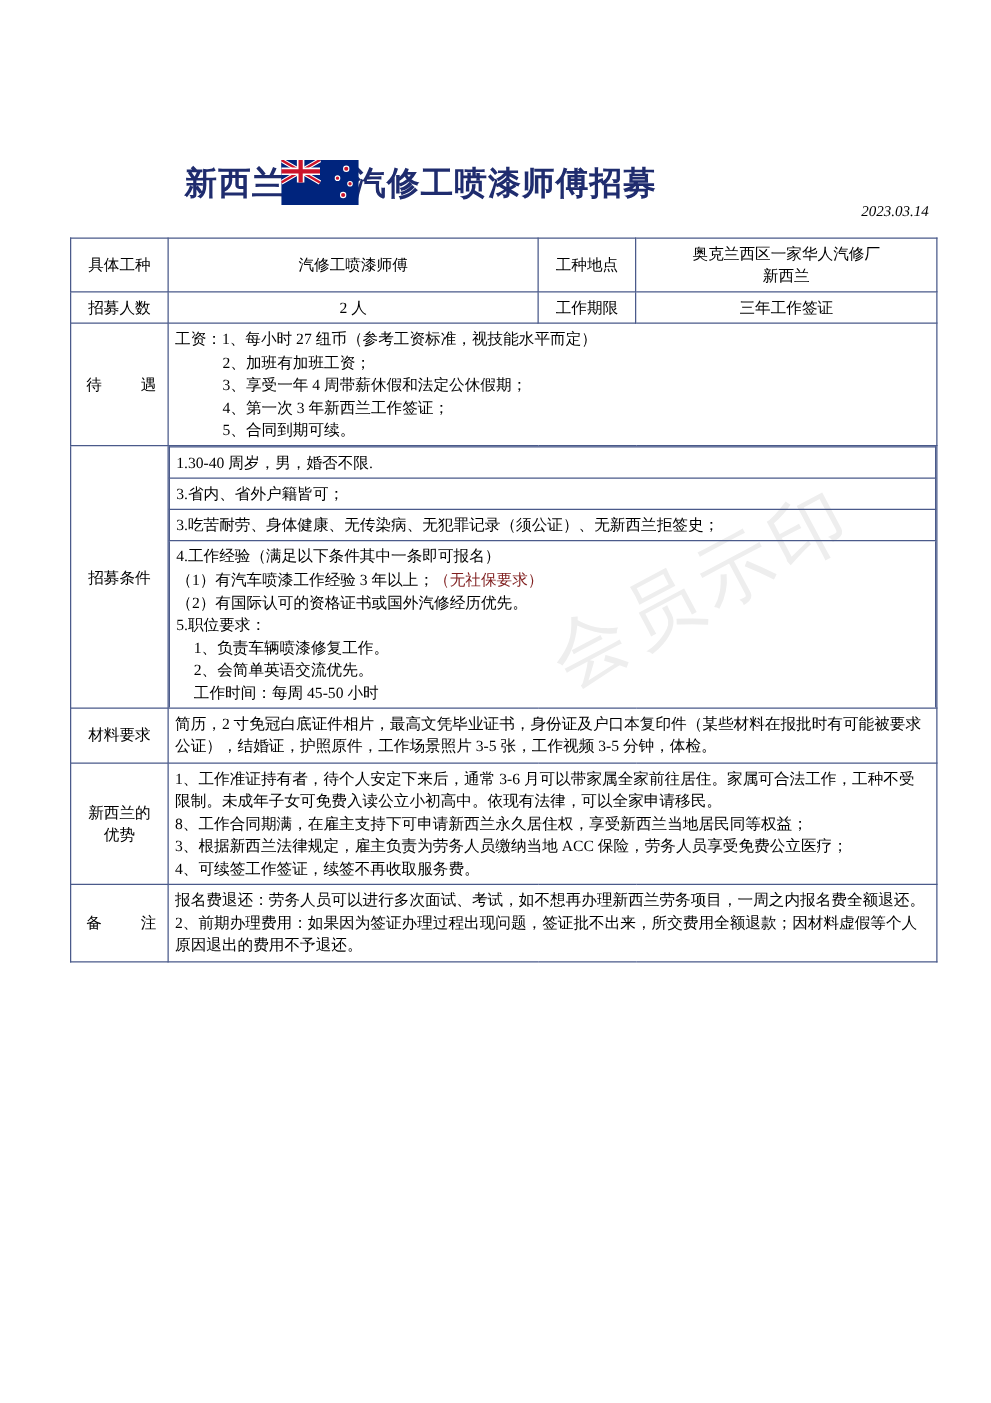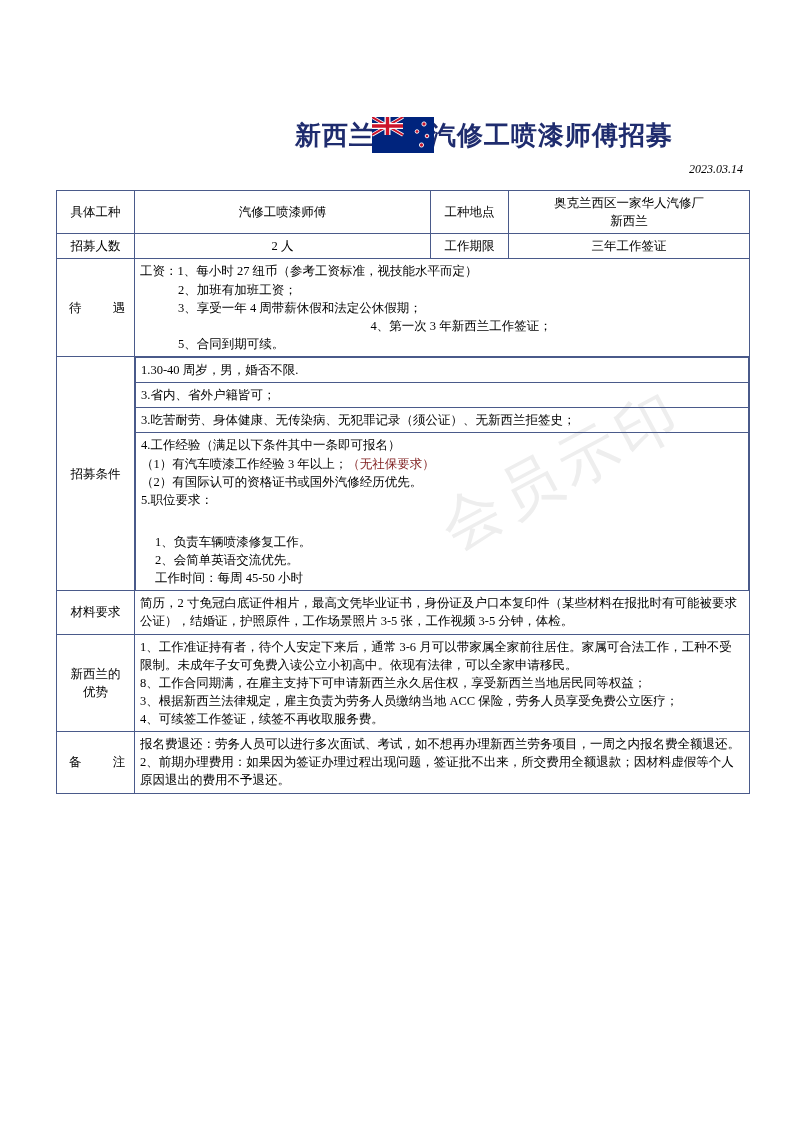--- a/index.html
+++ b/index.html
@@ -30,23 +30,23 @@
     transform: rotate(-28deg);
     font-family: "Liberation Serif", serif;
     letter-spacing: 6px;
     white-space: nowrap;
     pointer-events: none;
     z-index: 0;
   }
   .title-row {
     position: absolute;
     left: 0;
-    top: 117px;
+    top: 128px;
     width: 673px;
-    text-align: right;
+    text-align: center;
     z-index: 2;
   }
   .title-text {
     display: inline-block;
     font-size: 26px;
     font-weight: bold;
     font-family: "Liberation Serif", serif;
     color: #1f2c6e;
     letter-spacing: 1px;
     vertical-align: middle;
@@ -177,21 +177,21 @@
         <td class="lbl">工作期限</td>
         <td class="ctr">三年工作签证</td>
       </tr>
 
       <tr>
         <td class="lbl"><span class="spread2">待 遇</span></td>
         <td class="body" colspan="3">
           <div>工资：1、每小时 27 纽币（参考工资标准，视技能水平而定）</div>
           <div style="padding-left:38px;">2、加班有加班工资；</div>
           <div style="padding-left:38px;">3、享受一年 4 周带薪休假和法定公休假期；</div>
-          <div style="padding-left:38px;text-align:center;">4、第一次 3 年新西兰工作签证；</div>
+          <div style="padding-left:38px;">4、第一次 3 年新西兰工作签证；</div>
           <div style="padding-left:38px;">5、合同到期可续。</div>
         </td>
       </tr>
 
       <tr>
         <td class="lbl">招募条件</td>
         <td colspan="3" class="nest">
           <table class="inner">
             <tbody>
               <tr>
@@ -202,21 +202,21 @@
               </tr>
               <tr>
                 <td>3.吃苦耐劳、身体健康、无传染病、无犯罪记录（须公证）、无新西兰拒签史；</td>
               </tr>
               <tr>
                 <td>
                   <div>4.工作经验（满足以下条件其中一条即可报名）</div>
                   <div class="nowrapline"><span>（1）有汽车喷漆工作经验 3 年以上；</span><span class="red">（无社保要求）</span></div>
                   <div>（2）有国际认可的资格证书或国外汽修经历优先。</div>
                   <div>5.职位要求：</div>
-                  <div style="padding-left:14px;margin-top:24px;">1、负责车辆喷漆修复工作。</div>
+                  <div style="padding-left:14px;">1、负责车辆喷漆修复工作。</div>
                   <div style="padding-left:14px;">2、会简单英语交流优先。</div>
                   <div style="padding-left:14px;">工作时间：每周 45-50 小时</div>
                 </td>
               </tr>
             </tbody>
           </table>
         </td>
       </tr>
 
       <tr>

